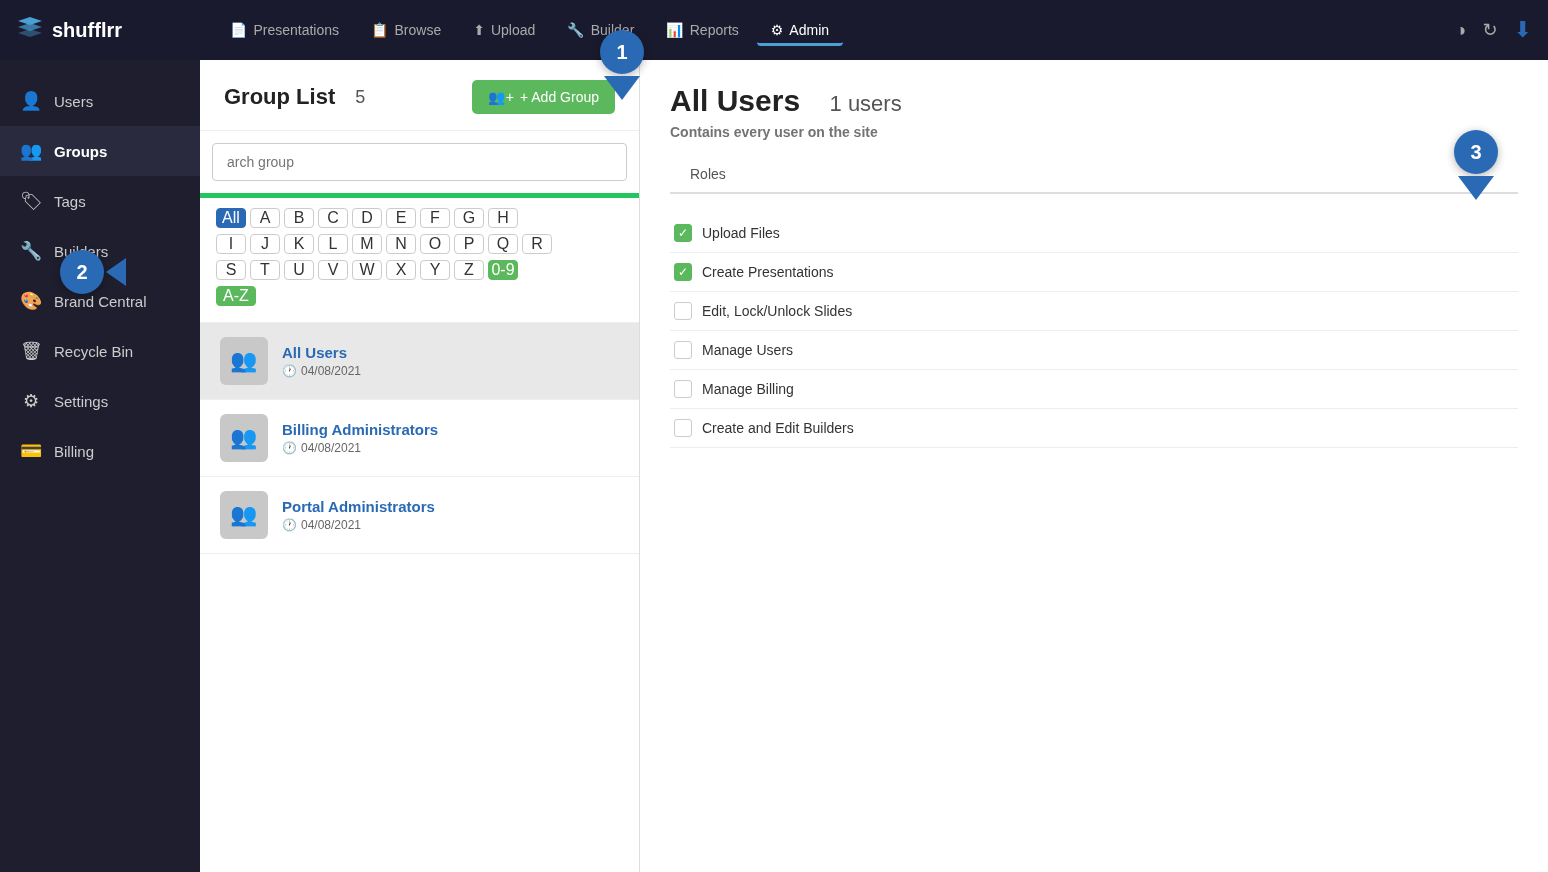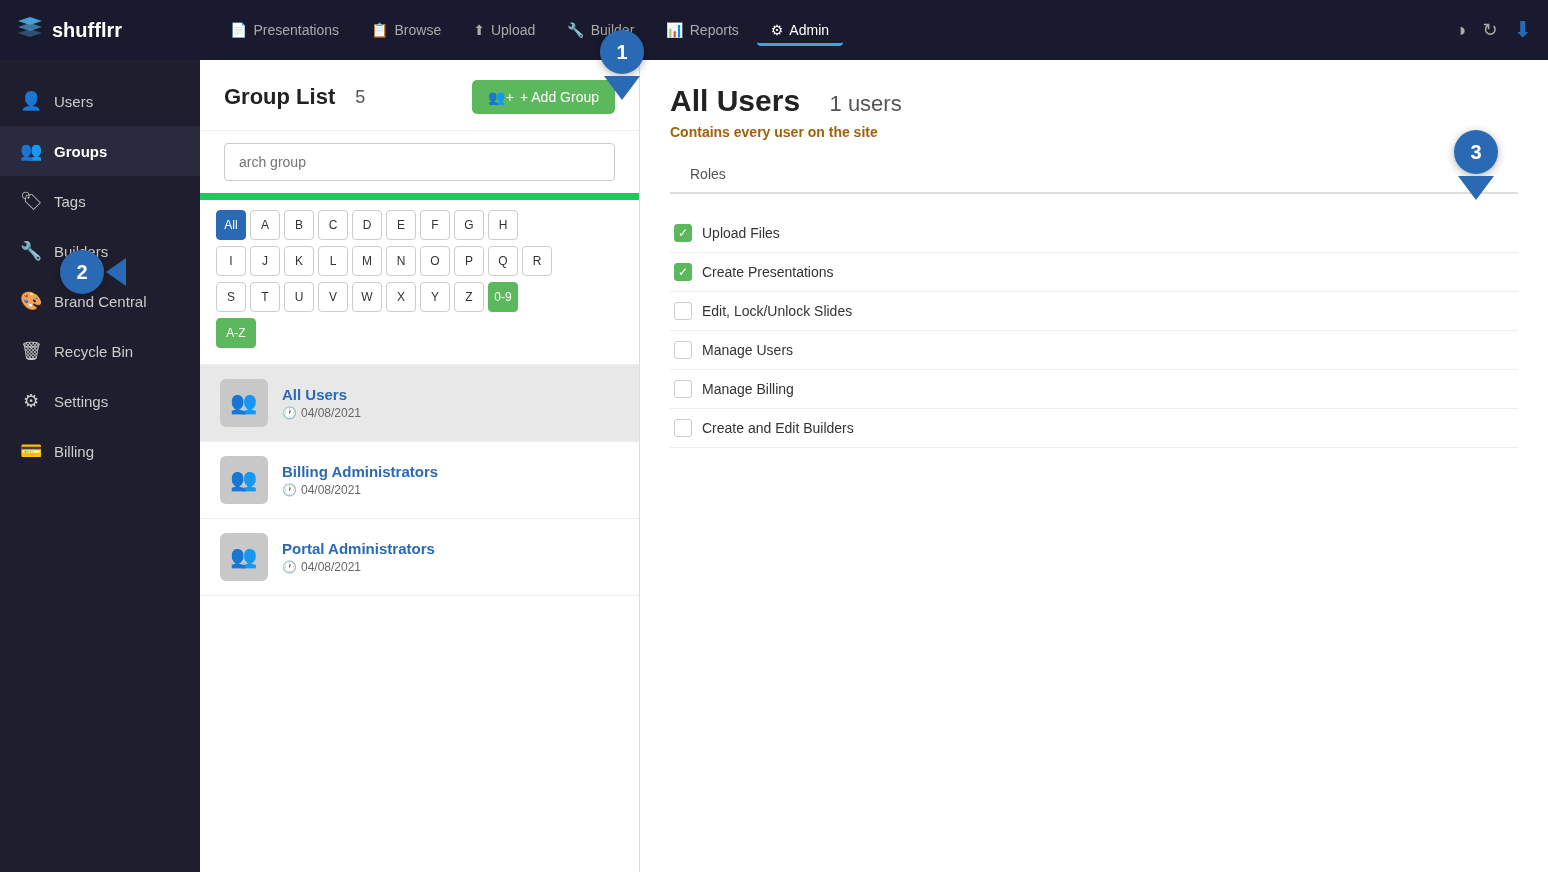--- a/index.html
+++ b/index.html
@@ -140,22 +140,22 @@
       border-radius: 5px;
       font-size: 14px;
       cursor: pointer;
       display: flex;
       align-items: center;
       gap: 6px;
       font-weight: 500;
     }
 
     .search-area {
-      padding: 12px 24px;
-      border-bottom: 7px solid #22c55e;
+      padding: 12px 12px;
+      border-bottom: 5px solid #22c55e;
     }
     .search-input {
       width: 100%;
       padding: 10px 14px;
       border: 1px solid #ccc;
       border-radius: 4px;
       font-size: 14px;
       color: #999;
       outline: none;
     }
@@ -165,25 +165,25 @@
       border-bottom: 1px solid #eee;
     }
     .alpha-row {
       display: flex;
       gap: 4px;
       margin-bottom: 6px;
       flex-wrap: nowrap;
     }
     .alpha-btn {
       min-width: 30px;
-      height: 30px;
+      height: 20px;
       border: 1px solid #ccc;
       background: white;
       border-radius: 4px;
-      font-size: 12px;
+      font-size: 16px;
       cursor: pointer;
       display: flex;
       align-items: center;
       justify-content: center;
       color: #333;
     }
     .alpha-btn.active-blue { background: #2a6ab5; color: white; border-color: #2a6ab5; }
     .alpha-btn.active-green { background: #5cb85c; color: white; border-color: #5cb85c; }
     .alpha-btn.az-btn {
       min-width: 40px;
@@ -247,21 +247,21 @@
       display: inline;
     }
     .detail-user-count {
       font-size: 22px;
       color: #555;
       margin-left: 25px;
     }
     .detail-subtitle {
       font-size: 14px;
       font-weight: 600;
-      color: #a16207;
+      color: #737373;
       margin-top: 6px;
       margin-bottom: 16px;
     }
 
     .tabs-bar {
       display: flex;
       border-bottom: 2px solid #ddd;
       margin-bottom: 20px;
       gap: 16px;
     }

